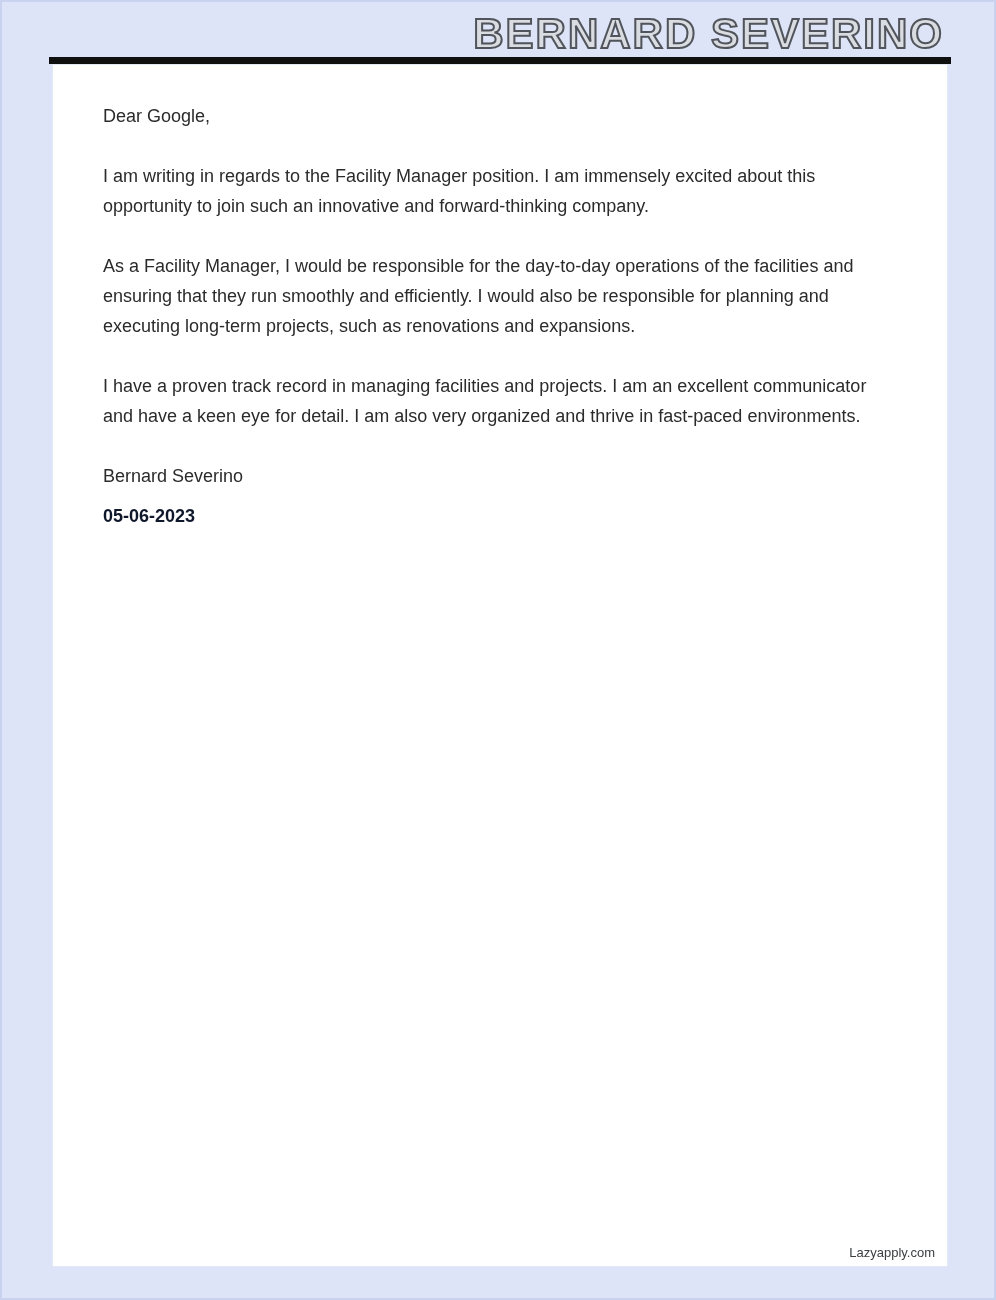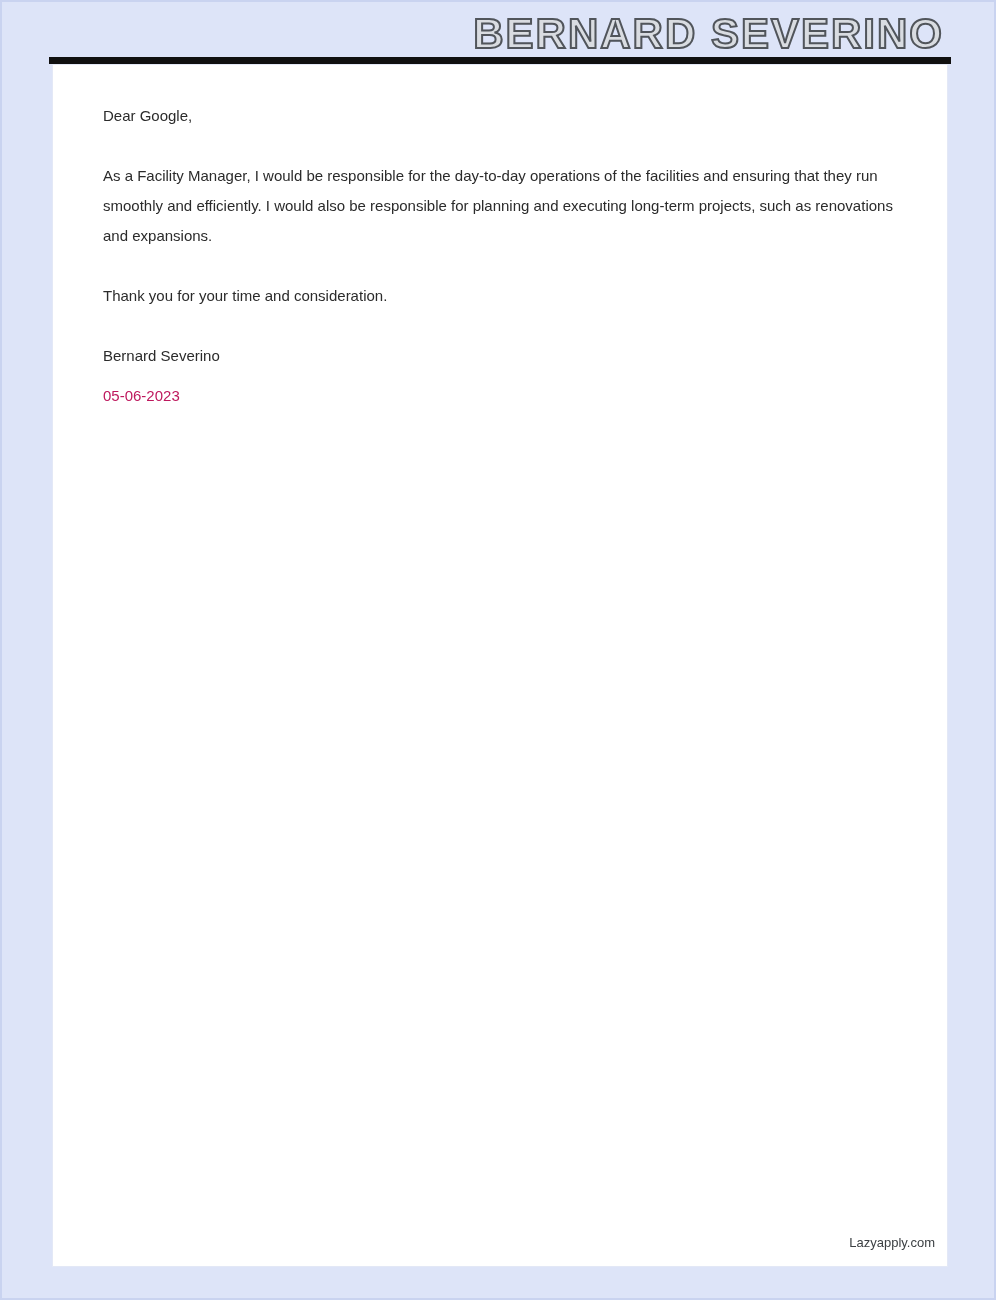--- a/index.html
+++ b/index.html
@@ -39,61 +39,63 @@
     position: absolute;
     left: 50px;
     top: 62px;
     width: 896px;
     height: 1203px;
     background: #ffffff;
     border: 1px solid #e3e8f6;
     padding: 36px 50px 28px 50px;
   }
   .letter-body p {
-    font-size: 15px;
+    font-size: 18px;
     line-height: 30px;
     color: #2b2b2b;
     margin-bottom: 30px;
     max-width: 796px;
   }
   .letter-body p.signature {
     margin-bottom: 10px;
   }
   .letter-body p.date {
-    color: #be185d;
+    color: #0f172a;
     margin-bottom: 0;
+    font-weight: bold;
   }
   .brand-footer {
     position: absolute;
     right: 12px;
-    bottom: 16px;
+    bottom: 6px;
     font-size: 13px;
     color: #3c4043;
   }
 </style>
 </head>
 <body>
 
 <div class="canvas">
 
   <div class="letterhead">BERNARD SEVERINO</div>
 
   <div class="header-rule"></div>
 
   <div class="page">
     <div class="letter-body">
 
       <p>Dear Google,</p>
 
+      <p>I am writing in regards to the Facility Manager position. I am immensely excited about this opportunity to join such an innovative and forward-thinking company.</p>
 
       <p>As a Facility Manager, I would be responsible for the day-to-day operations of the facilities and ensuring that they run smoothly and efficiently. I would also be responsible for planning and executing long-term projects, such as renovations and expansions.</p>
 
+      <p>I have a proven track record in managing facilities and projects. I am an excellent communicator and have a keen eye for detail. I am also very organized and thrive in fast-paced environments.</p>
 
 
-      <p>Thank you for your time and consideration.</p>
 
 
       <p class="signature">Bernard Severino</p>
 
       <p class="date">05-06-2023</p>
 
     </div>
 
     <div class="brand-footer">Lazyapply.com</div>
   </div>

